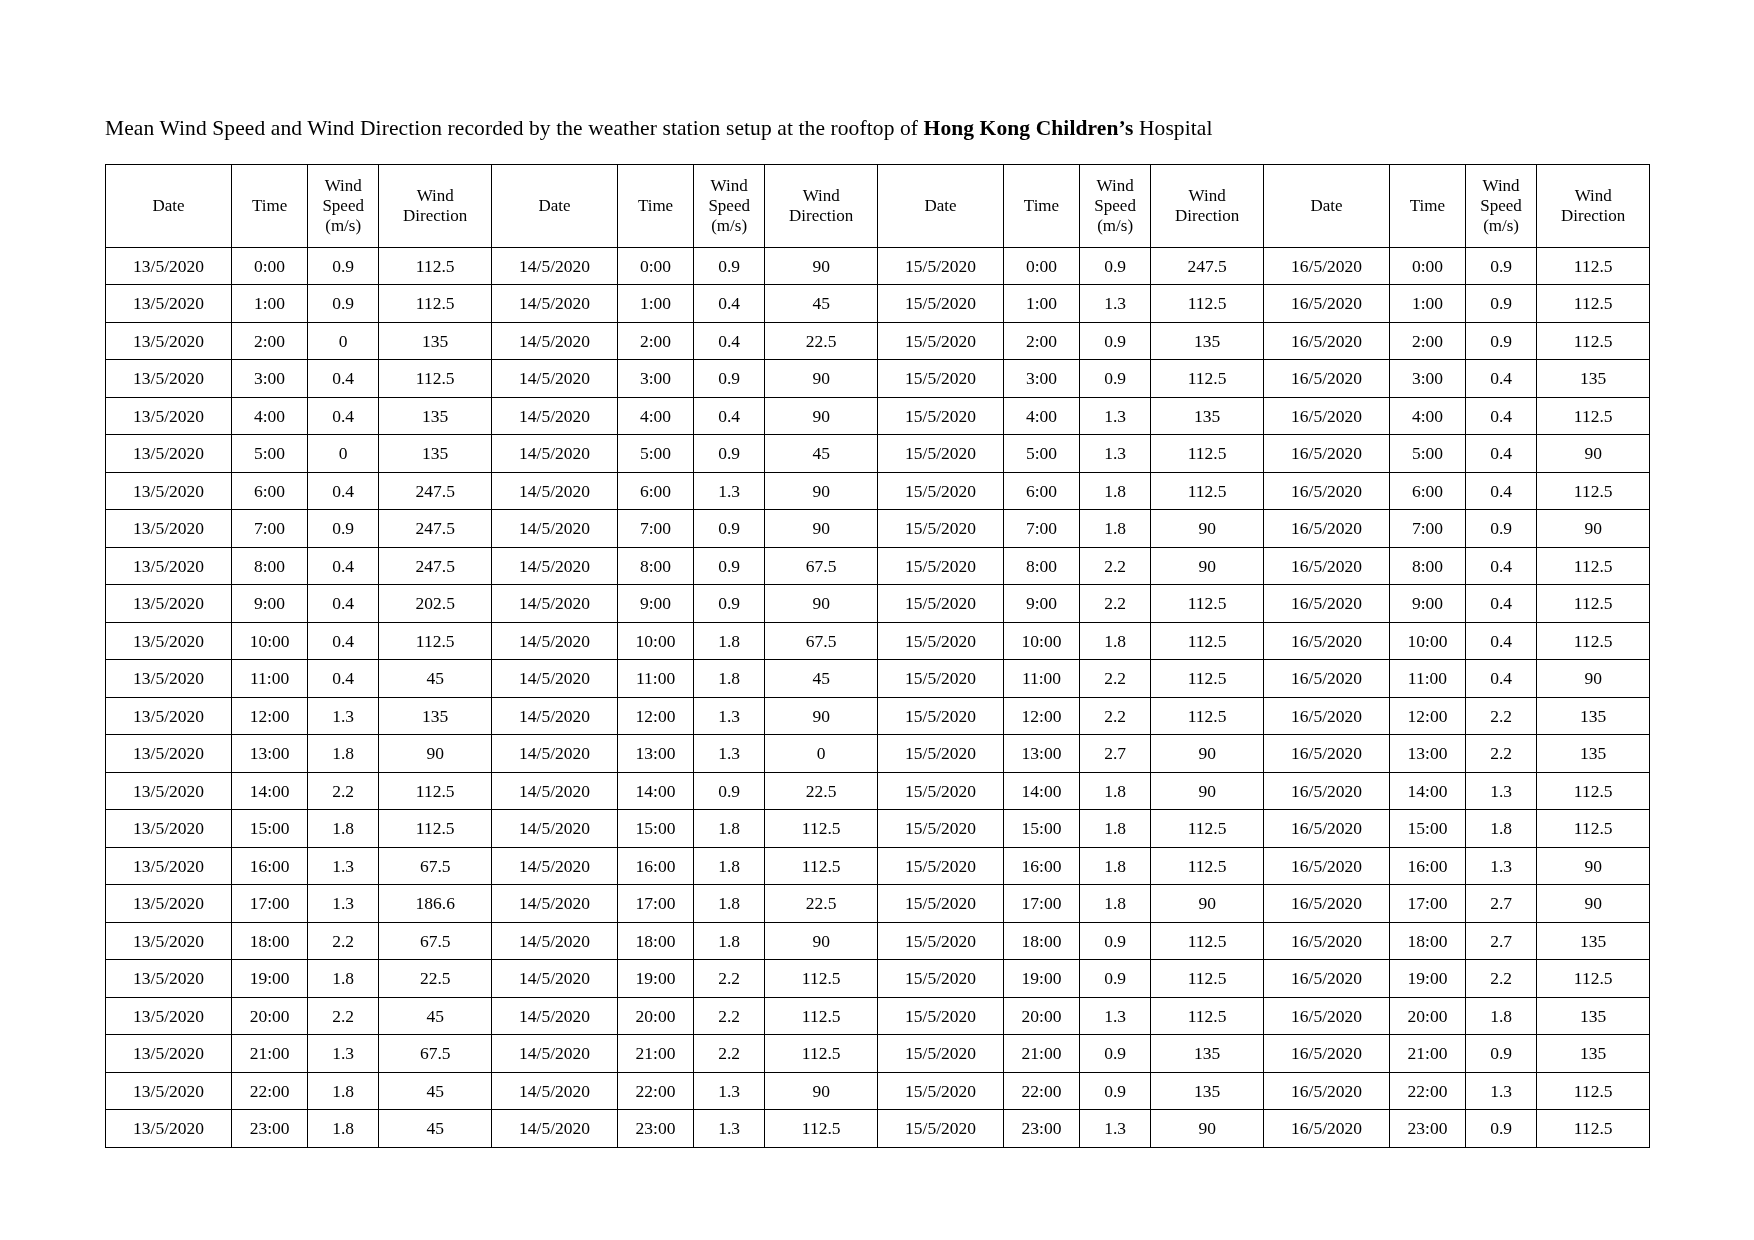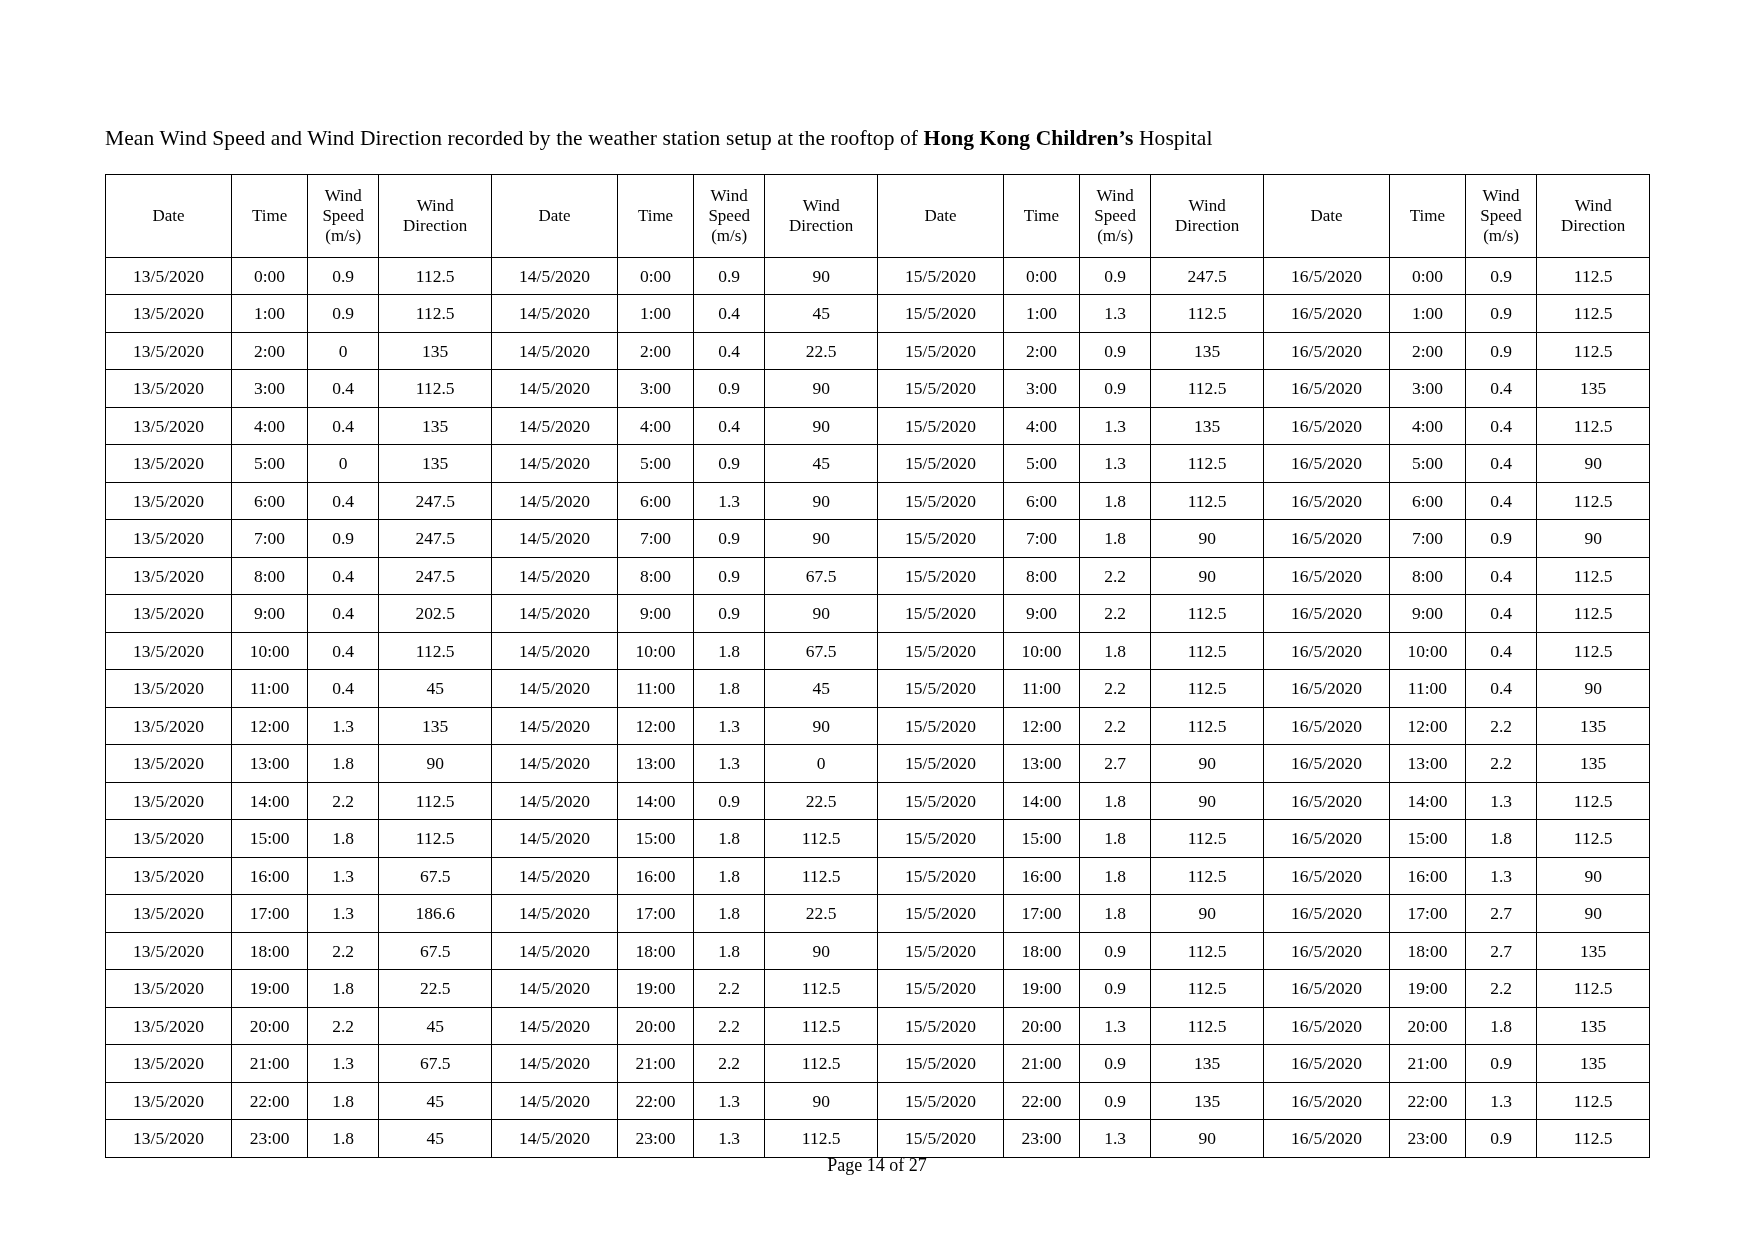--- a/index.html
+++ b/index.html
@@ -19,21 +19,21 @@
     position: absolute;
     top: 0; left: 0;
     width: 1754px;
     height: 1240px;
     box-sizing: border-box;
     padding: 108px 105px 0 105px;
   }
   .doc-title {
     font-size: 21.5px;
     line-height: 1.2;
-    margin: 18px 0 22px 0;
+    margin: 8px 0 22px 0;
     white-space: nowrap;
     letter-spacing: 0.1px;
   }
   .doc-title .bold {
     font-weight: bold;
   }
   table.wind-table {
     border-collapse: collapse;
     table-layout: fixed;
     width: 1545px;
@@ -583,14 +583,13 @@
           <td>1.3</td>
           <td>90</td>
           <td>16/5/2020</td>
           <td>23:00</td>
           <td>0.9</td>
           <td>112.5</td>
         </tr>
       </tbody>
   </table>
 
-  <div class="footer">Page 14 of 27</div>
 </div>
 
 </body></html>

